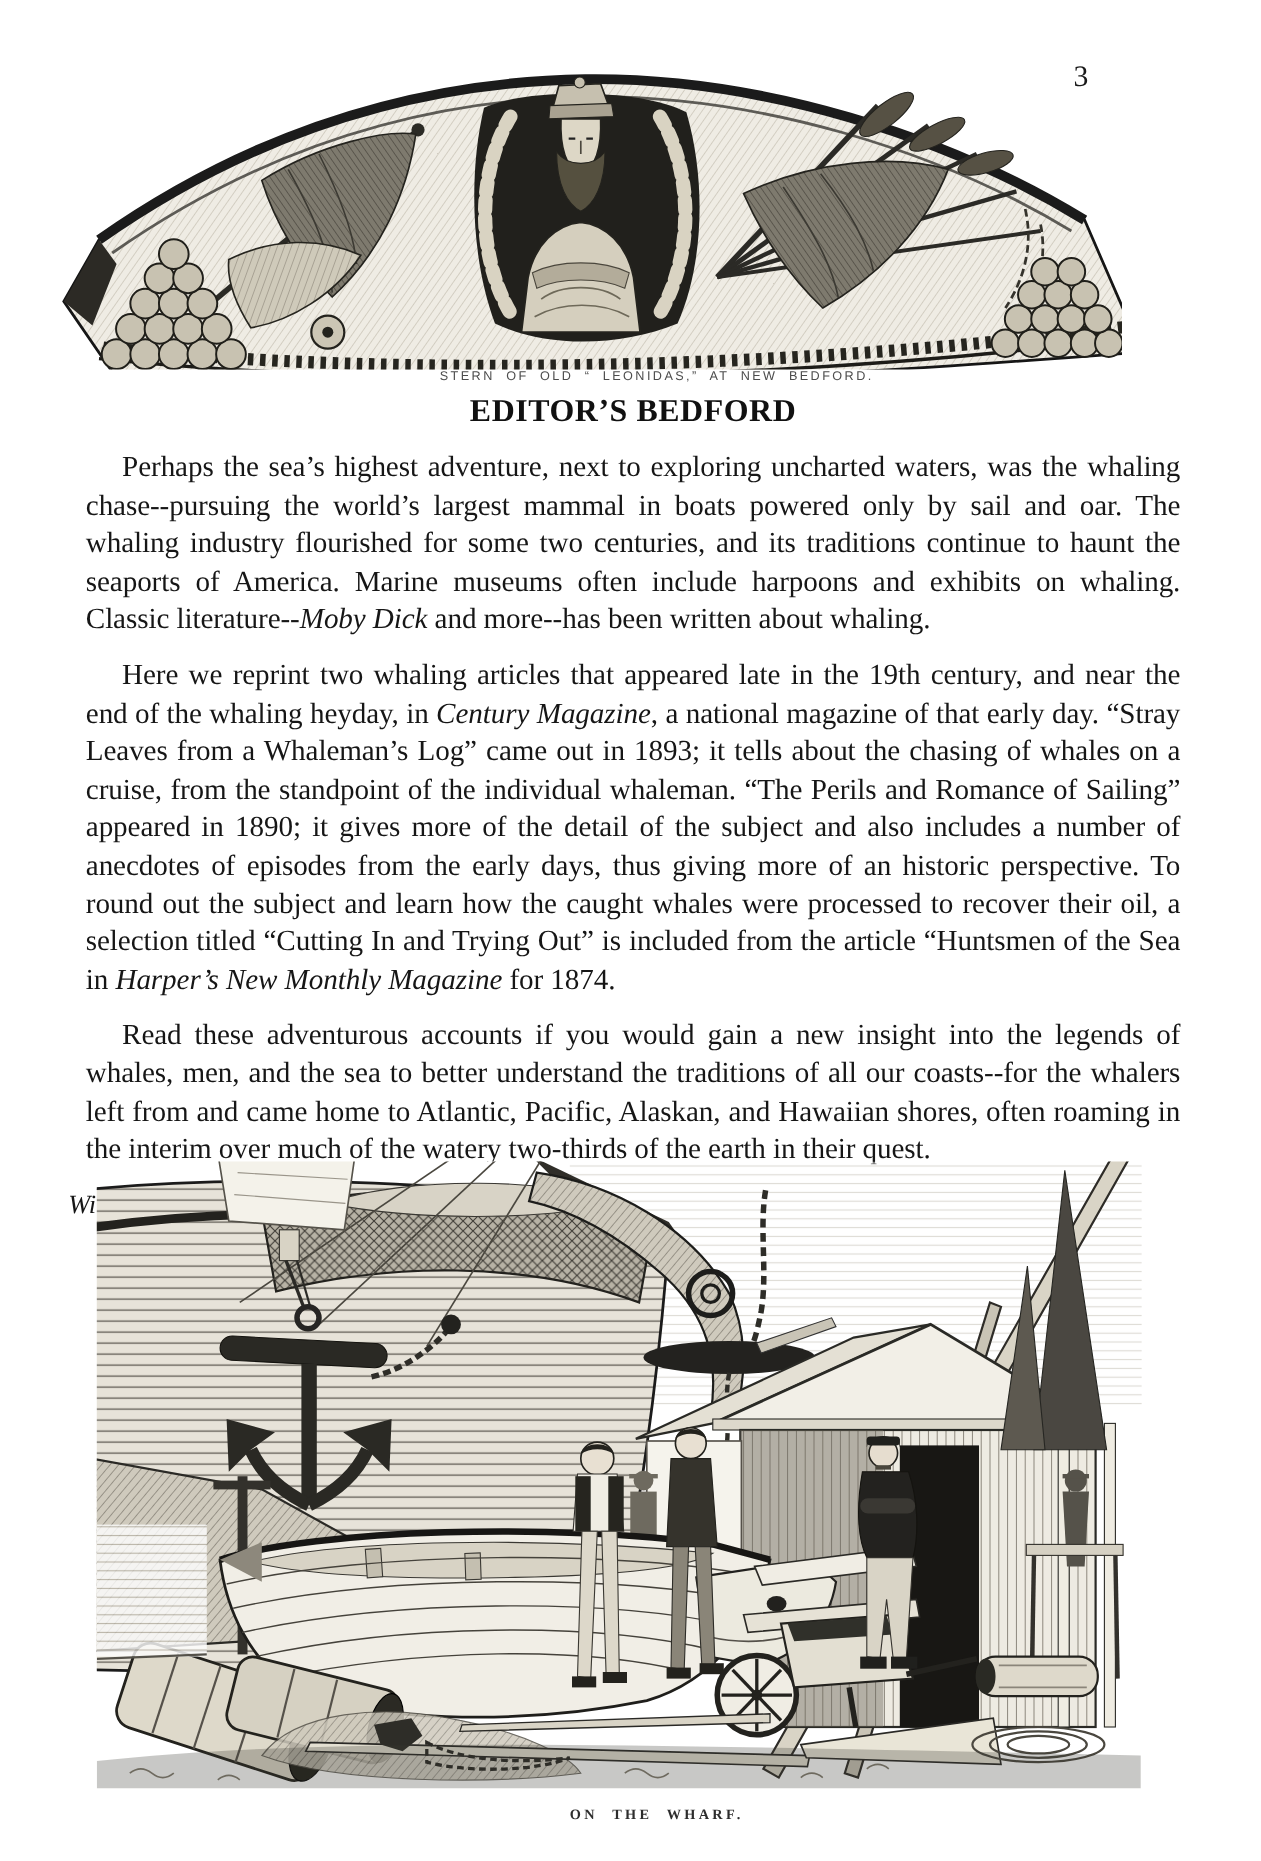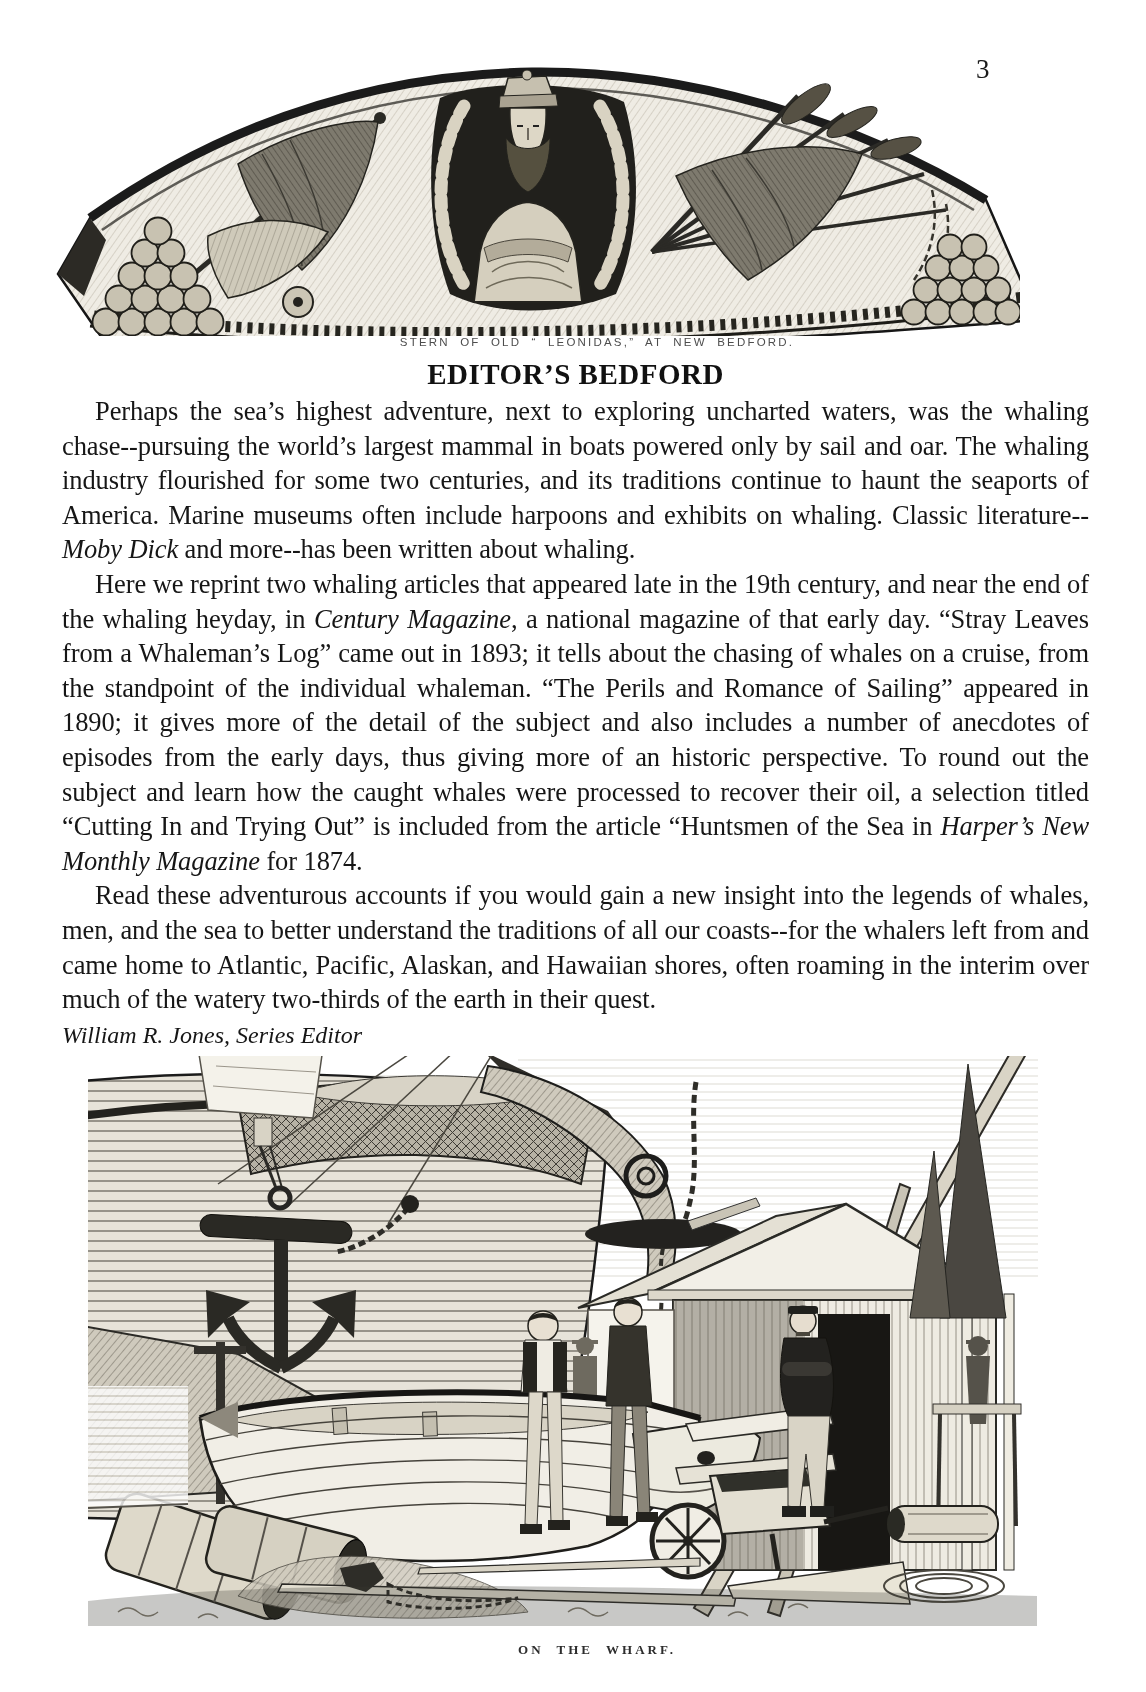--- a/index.html
+++ b/index.html
@@ -10,21 +10,21 @@
   .fig-top{left:40px;top:34px;width:980px;height:302px;}
   .fig-bottom{left:88px;top:1056px;width:950px;height:570px;}
   .caption{position:absolute;left:0;width:1146px;text-align:center;margin-left:24px;}
   .caption-top{top:336px;font-family:"Liberation Sans", sans-serif;font-size:11.5px;
                letter-spacing:2.2px;word-spacing:5px;color:#4d4d4d;}
   .caption-bottom{top:1642px;font-family:"Liberation Serif", serif;font-weight:bold;
                   font-size:13px;letter-spacing:3px;word-spacing:7px;color:#2d2d2d;}
   .text-block{position:absolute;left:62px;top:358px;width:1027px;}
   .text-block h1{margin:0 0 3px 0;text-align:center;font-size:29px;font-weight:bold;
                  letter-spacing:.5px;color:#111;}
-  .text-block p{margin:0;font-size:26.5px;line-height:34.6px;text-align:justify;
+  .text-block p{margin:16px;font-size:26.5px;line-height:34.6px;text-align:justify;
                 text-indent:33px;letter-spacing:-0.1px;}
   .byline{padding-right:131px;font-size:24px;line-height:37px;font-style:italic;}
   svg{display:block;}
 </style>
 </head>
 <body>
 
 <div class="page">
 
   <div class="page-number">3</div>

